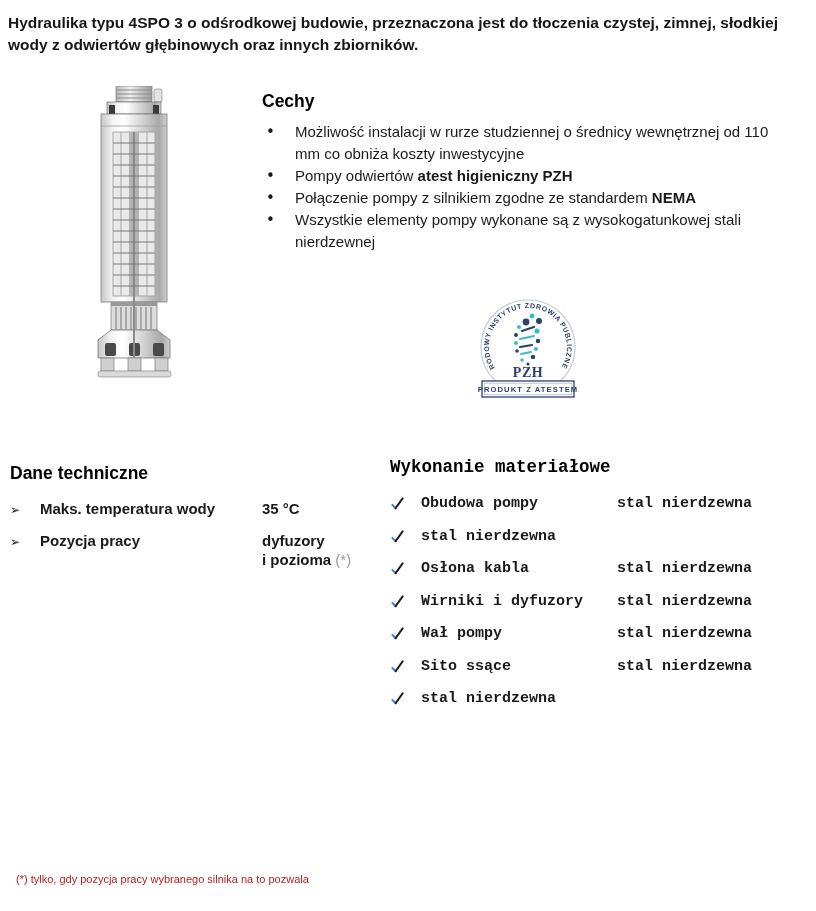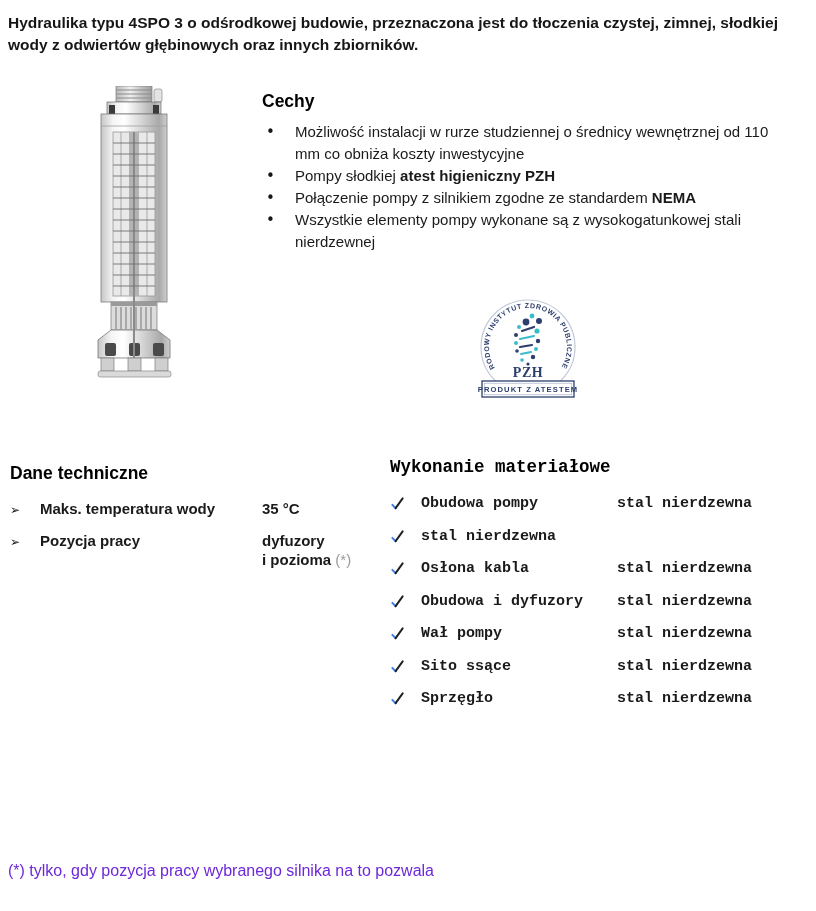--- a/index.html
+++ b/index.html
@@ -37,21 +37,21 @@
   
   .materials{position:absolute;left:390px;top:456px;width:412px;font-family:Liberation Mono, monospace;}
   .materials .section-heading{margin-bottom:16px;}
   .mat-row{display:grid;grid-template-columns:31px 196px 1fr;align-items:start;
     margin-bottom:13px;font-size:15px;font-weight:700;line-height:19.5px;}
   .check{width:15px;height:15px;margin-top:2px;}
   .check .leg-a{stroke:#3d7ee3;stroke-width:2.1;stroke-linecap:round;fill:none;}
   .check .leg-b{stroke:#1f1f1f;stroke-width:2.1;stroke-linecap:round;fill:none;}
   
   .footnote{position:absolute;left:8px;top:861px;width:760px;
-    font-size:16px;color:#6d28d9;margin:0;line-height:20px;}
+    font-size:11px;color:#b91c1c;margin:8px;line-height:20px;}
   
   .badge-ring-text{font-size:7px;font-weight:700;letter-spacing:.6px;fill:#2d3f6d;
     font-family:"Liberation Sans",sans-serif;}
   .badge-acronym{font-size:14px;font-weight:700;letter-spacing:.5px;fill:#2d3f6d;
     font-family:"Liberation Serif",serif;}
   .badge-banner-text{font-size:7.6px;font-weight:700;letter-spacing:1.1px;fill:#2d3f6d;
     font-family:"Liberation Sans",sans-serif;}
 </style>
 </head>
 <body>
@@ -140,21 +140,21 @@
 
   <section class="features">
     <h2 class="section-heading">Cechy</h2>
     <ul class="feature-list">
       <li class="feature-item">
         <span class="feature-bullet">•</span>
         <span class="feature-text"><span>Możliwość instalacji w rurze studziennej o średnicy wewnętrznej od 110 mm co obniża koszty inwestycyjne</span><b></b></span>
       </li>
       <li class="feature-item">
         <span class="feature-bullet">•</span>
-        <span class="feature-text"><span>Pompy słodkiej </span><b>atest higieniczny PZH</b></span>
+        <span class="feature-text"><span>Pompy odwiertów </span><b>atest higieniczny PZH</b></span>
       </li>
       <li class="feature-item">
         <span class="feature-bullet">•</span>
         <span class="feature-text"><span>Połączenie pompy z silnikiem zgodne ze standardem </span><b>NEMA</b></span>
       </li>
       <li class="feature-item">
         <span class="feature-bullet">•</span>
         <span class="feature-text"><span>Wszystkie elementy pompy wykonane są z wysokogatunkowej stali nierdzewnej</span><b></b></span>
       </li>
     </ul>
@@ -233,21 +233,21 @@
           <path class="leg-b" d="M6 13 L13.5 2.5"></path>
         </svg>
       <span>Osłona kabla</span>
       <span>stal nierdzewna</span>
     </div>
     <div class="mat-row">
       <svg class="check" viewBox="0 0 16 16">
           <path class="leg-a" d="M2.5 9.5 L6 13"></path>
           <path class="leg-b" d="M6 13 L13.5 2.5"></path>
         </svg>
-      <span>Obudowa i dyfuzory</span>
+      <span>Wirniki i dyfuzory</span>
       <span>stal nierdzewna</span>
     </div>
     <div class="mat-row">
       <svg class="check" viewBox="0 0 16 16">
           <path class="leg-a" d="M2.5 9.5 L6 13"></path>
           <path class="leg-b" d="M6 13 L13.5 2.5"></path>
         </svg>
       <span>Wał pompy</span>
       <span>stal nierdzewna</span>
     </div>
@@ -257,20 +257,19 @@
           <path class="leg-b" d="M6 13 L13.5 2.5"></path>
         </svg>
       <span>Sito ssące</span>
       <span>stal nierdzewna</span>
     </div>
     <div class="mat-row">
       <svg class="check" viewBox="0 0 16 16">
           <path class="leg-a" d="M2.5 9.5 L6 13"></path>
           <path class="leg-b" d="M6 13 L13.5 2.5"></path>
         </svg>
-      <span>Sprzęgło</span>
       <span>stal nierdzewna</span>
     </div>
   </section>
 
   <p class="footnote">(*) tylko, gdy pozycja pracy wybranego silnika na to pozwala</p>
 
 </div>
 
 </body></html>

